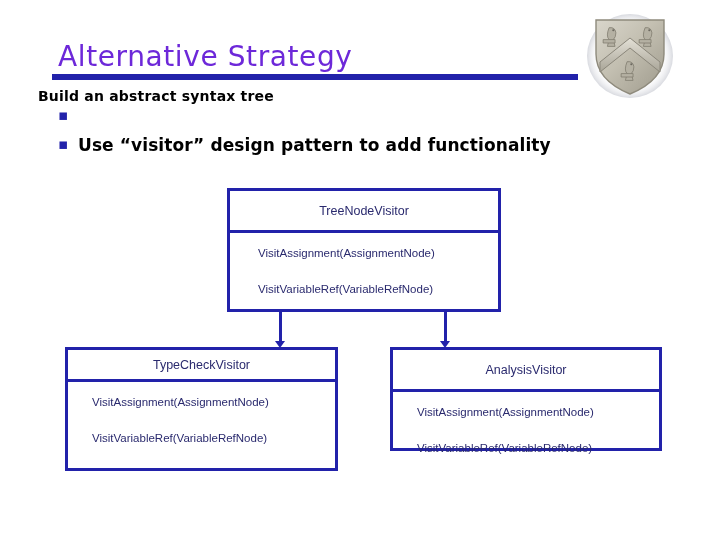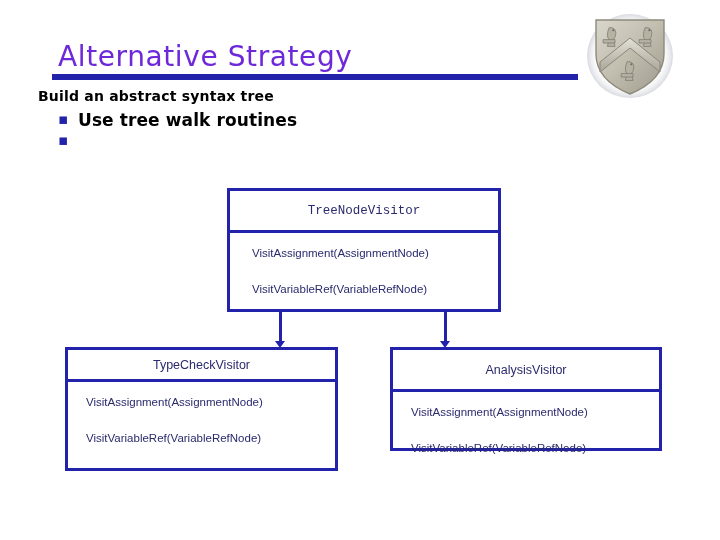--- a/index.html
+++ b/index.html
@@ -90,35 +90,35 @@
     font-family: "Liberation Sans", sans-serif;
     font-size: 12.5px;
     border-bottom: 3px solid #2222aa;
     box-sizing: border-box;
     display: flex;
     align-items: center;
     justify-content: center;
   }
   .uml-body {
     box-sizing: border-box;
-    padding: 14px 0 0 0;
+    padding: 14px 0 0 6px;
   }
   .uml-method {
     color: #2a2a6e;
     font-family: "Liberation Sans", sans-serif;
     font-size: 11.5px;
     height: 36px;
     display: flex;
     align-items: flex-start;
     white-space: nowrap;
   }
 
   
   #box-base        { left: 227px; top: 188px; width: 274px; height: 124px; }
-  #box-base .uml-title  { height: 42px; font-family: Liberation Mono, monospace; }
+  #box-base .uml-title  { height: 42px; }
   #box-base .uml-body   { height: 79px; }
   #box-base .uml-method { padding-left: 22px; }
 
   #box-left        { left: 65px;  top: 347px; width: 273px; height: 124px; }
   #box-left .uml-title  { height: 32px; }
   #box-left .uml-body   { height: 79px; }
   #box-left .uml-method { padding-left: 18px; }
 
   #box-right       { left: 390px; top: 347px; width: 272px; height: 104px; }
   #box-right .uml-title { height: 42px; }
@@ -194,24 +194,24 @@
         </g>
       </g>
     </svg>
   </div>
 
   <div id="lead">Build an abstract syntax tree</div>
 
   <div id="bullets">
     <div class="bullet-row">
       <span class="bullet-mark">▪</span>
-      <span class="bullet-text">Use tree walk routines</span>
     </div>
     <div class="bullet-row">
       <span class="bullet-mark">▪</span>
+      <span class="bullet-text">Use “visitor” design pattern to add functionality</span>
     </div>
   </div>
 
   <div class="uml-box" id="box-base">
     <div class="uml-title">TreeNodeVisitor</div>
     <div class="uml-body">
       <div class="uml-method">VisitAssignment(AssignmentNode)</div>
       <div class="uml-method">VisitVariableRef(VariableRefNode)</div>
     </div>
   </div>

